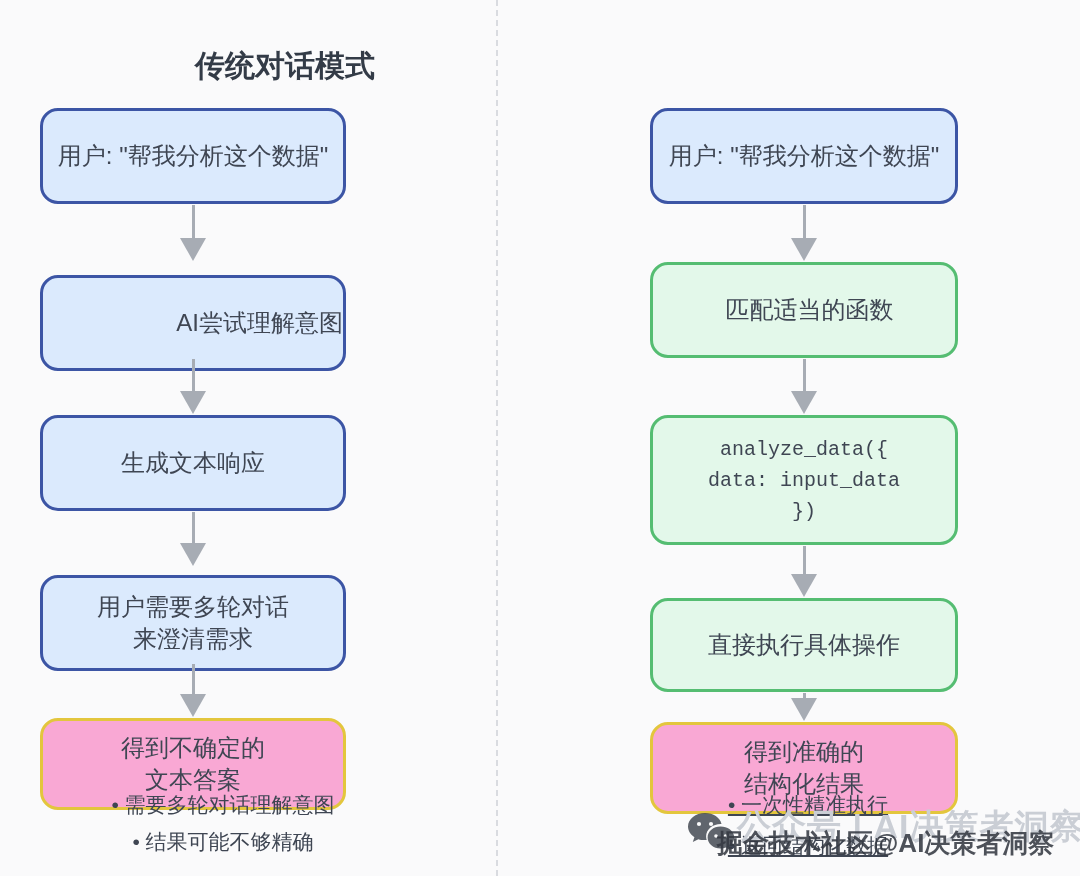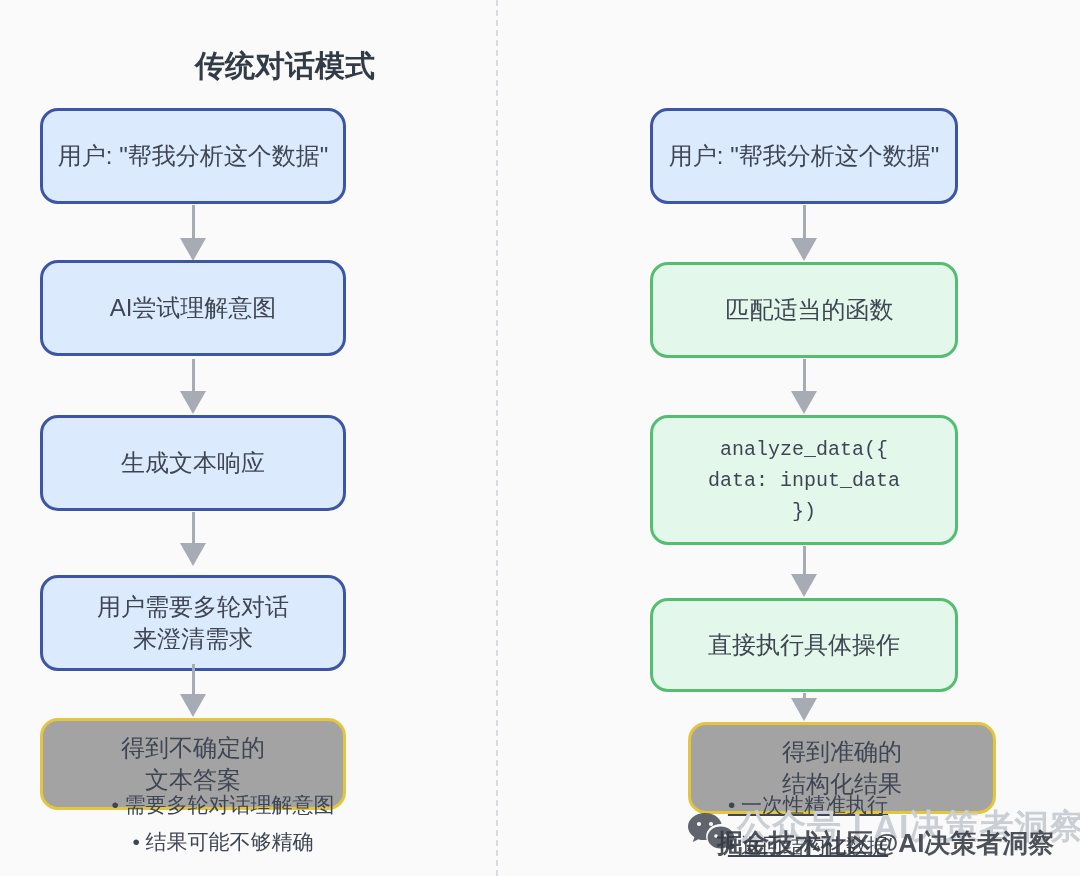--- a/index.html
+++ b/index.html
@@ -24,21 +24,21 @@
   .col-title.right{left:929px;top:23px;font-size:28px;}
 
   .box{
     position:absolute;box-sizing:border-box;
     border:3px solid;border-radius:18px;
     display:flex;flex-direction:column;align-items:center;justify-content:center;
     font-size:24px;line-height:1.35;text-align:center;color:#3f4653;
   }
   .box.blue{background:#dbeafd;border-color:#3c55a5;}
   .box.green{background:#e3f8ea;border-color:#55bd72;}
-  .box.yellow{background:#a3a3a3;border-color:#e3c63d;z-index:1;}
+  .box.yellow{background:#f9a8d4;border-color:#e3c63d;z-index:1;}
   .box.code{font-family:Liberation Mono, monospace;font-size:20px;line-height:1.55;}
   .box span{display:block;}
 
   .lcol .box{left:40px;width:306px;}
   .rcol .box{left:650px;width:308px;}
 
   .arrow{
     position:absolute;width:30px;
     display:flex;flex-direction:column;align-items:center;
   }
@@ -75,21 +75,21 @@
 
   <div class="lcol">
     <div class="box blue" style="top:108px;height:96px;">
       <span>用户: "帮我分析这个数据"</span>
     </div>
     <div class="arrow" style="top:205px;height:56px;">
       <div class="shaft"></div>
       <div class="head"></div>
     </div>
 
-    <div class="box blue" style="top:260px;height:96px;">
+    <div class="box blue" style="top:275px;height:96px;align-items:flex-end;">
       <span>AI尝试理解意图</span>
     </div>
     <div class="arrow" style="top:359px;height:55px;">
       <div class="shaft"></div>
       <div class="head"></div>
     </div>
 
     <div class="box blue" style="top:415px;height:96px;">
       <span>生成文本响应</span>
     </div>
@@ -144,21 +144,21 @@
     </div>
 
     <div class="box green" style="top:598px;height:94px;">
       <span>直接执行具体操作</span>
     </div>
     <div class="arrow" style="top:693px;height:28px;">
       <div class="shaft"></div>
       <div class="head"></div>
     </div>
 
-    <div class="box yellow" style="top:722px;height:92px;margin-left:38px;">
+    <div class="box yellow" style="top:722px;height:92px;">
       <span>得到准确的</span>
       <span>结构化结果</span>
     </div>
 
     <div class="bullet-line" style="top:791px;">• 一次性精准执行</div>
     <div class="bullet-line" style="top:832px;">• 返回结构化数据</div>
   </div>
 
   <div class="wm-light">公众号 | AI决策者洞察</div>
   <svg class="wm-icon" width="48" height="44" viewBox="0 0 48 44">

